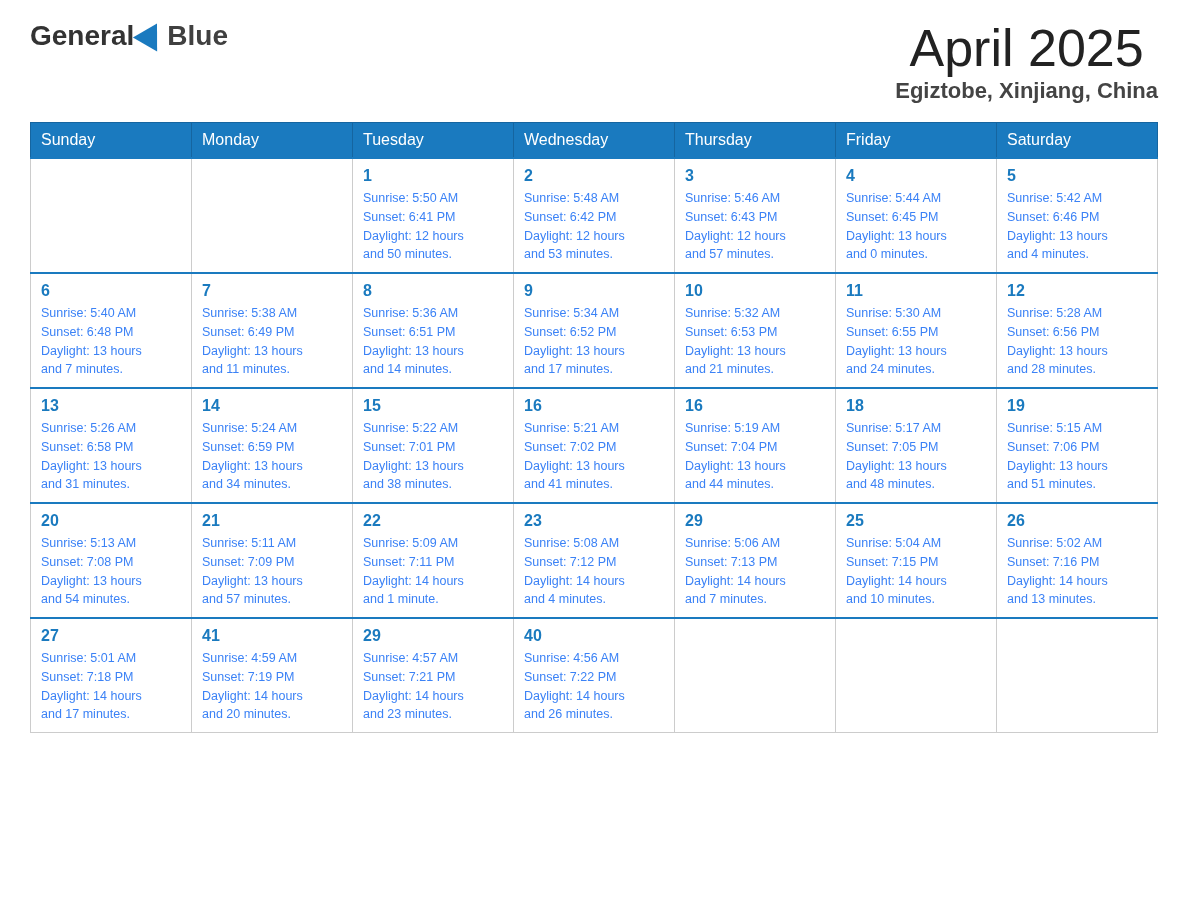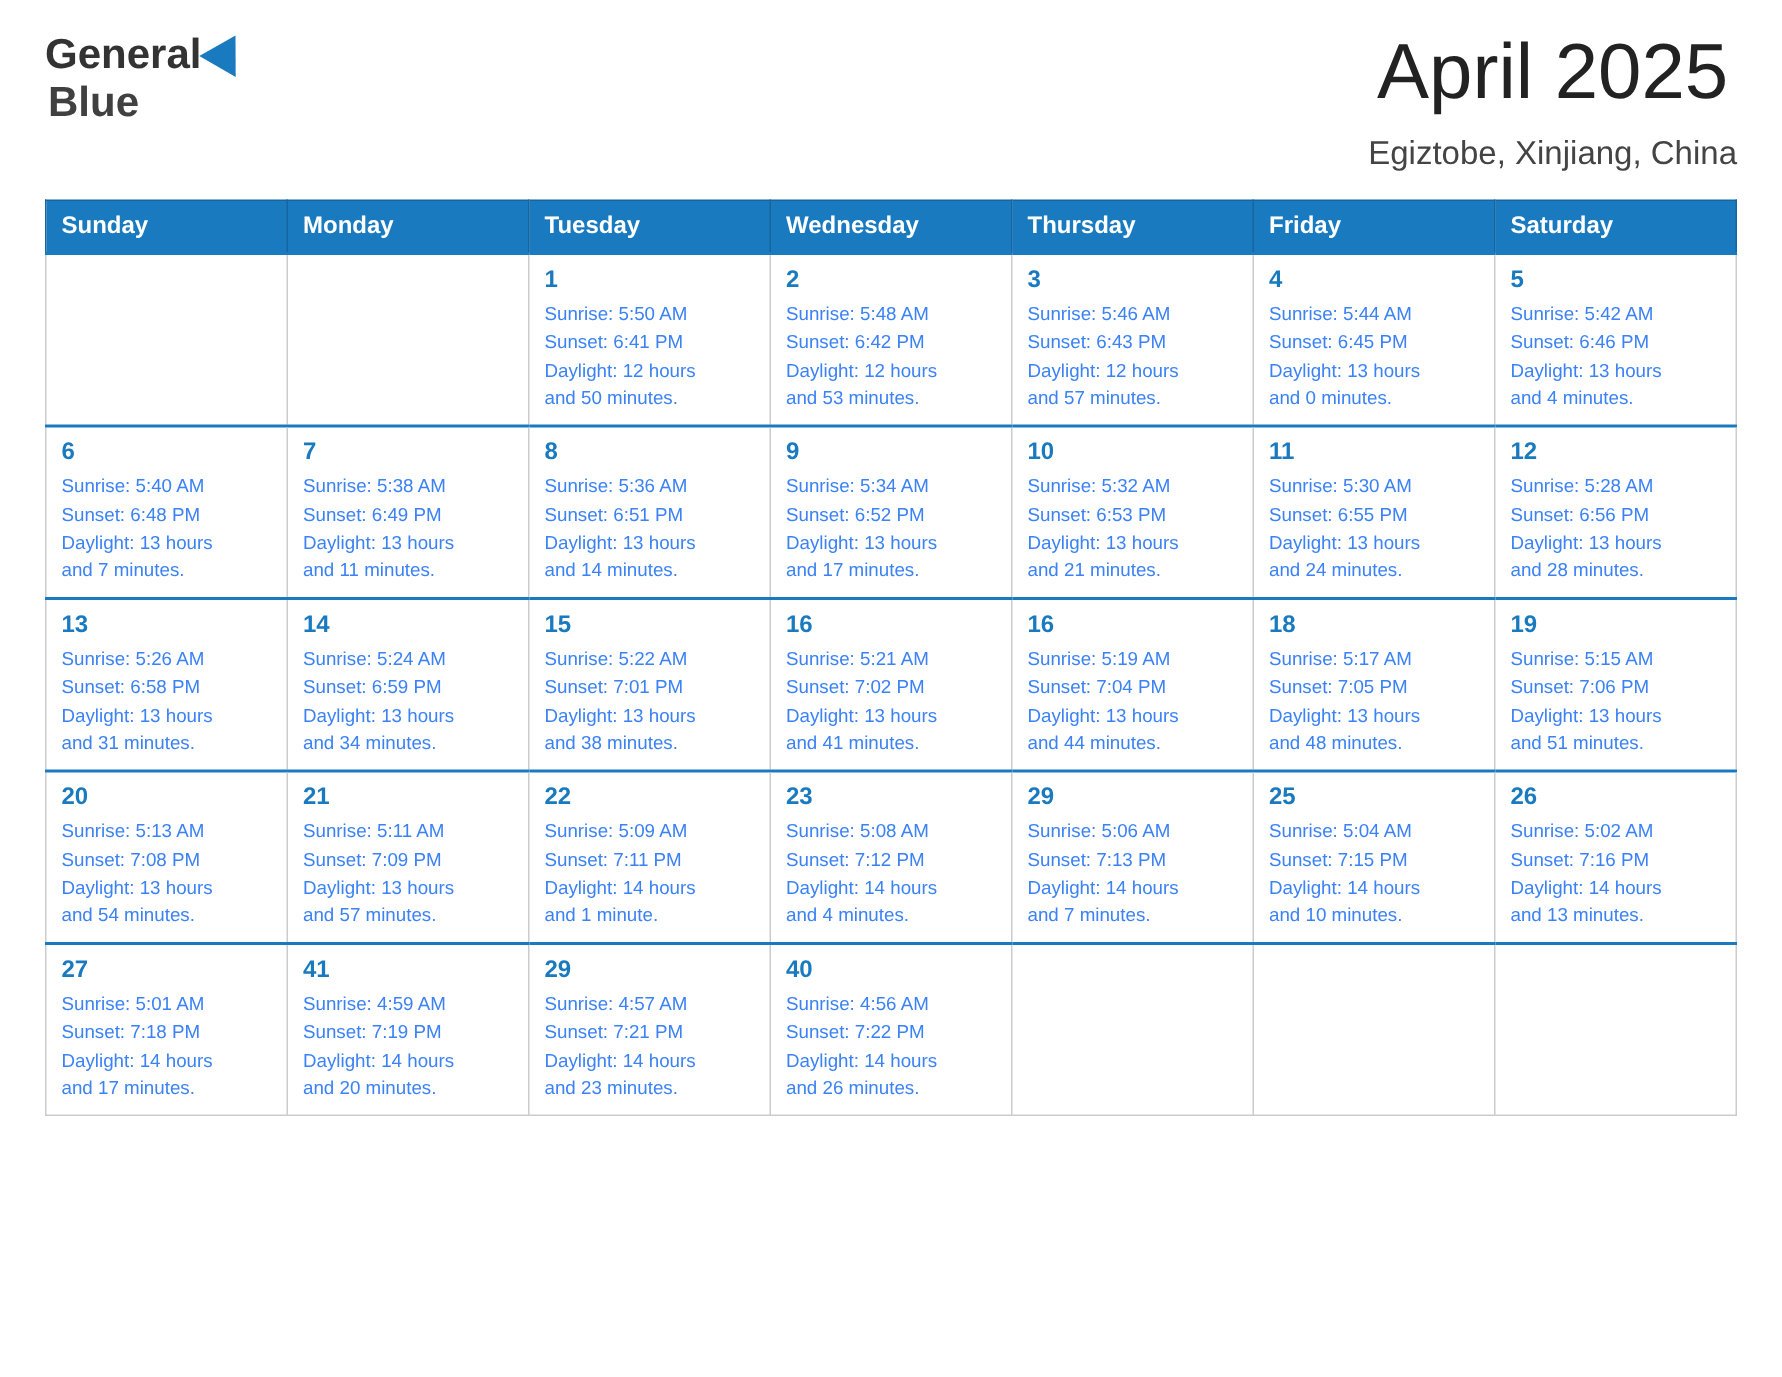--- a/index.html
+++ b/index.html
@@ -11,21 +11,20 @@
       padding: 20px 30px;
     }
     .header {
       display: flex;
       justify-content: space-between;
       align-items: flex-start;
       margin-bottom: 18px;
     }
     .logo {
       display: flex;
-      flex-direction: column;
       align-items: flex-start;
     }
     .logo-top {
       display: flex;
       align-items: center;
     }
     .logo-text-general {
       font-size: 28px;
       font-weight: bold;
       color: #333;
@@ -50,34 +49,34 @@
       text-align: center;
     }
     .title-area h1 {
       font-size: 52px;
       font-weight: normal;
       color: #222;
       line-height: 1.1;
     }
     .title-area h2 {
       font-size: 22px;
-      font-weight: normal;
+      font-weight: bold;
       color: #444;
-      margin-top: 12px;
+      margin-top: 1px;
     }
     .calendar {
       width: 100%;
       border-collapse: collapse;
       border: 1px solid #aaa;
     }
     .calendar th {
       background-color: #1a7abf;
       color: #fff;
       font-size: 16px;
-      font-weight: bold;
+      font-weight: normal;
       padding: 8px 10px;
       text-align: left;
       border: 1px solid #1565a0;
     }
     .calendar td {
       vertical-align: top;
       padding: 8px 10px;
       border: 1px solid #ccc;
       width: calc(100% / 7);
       font-size: 13px;

